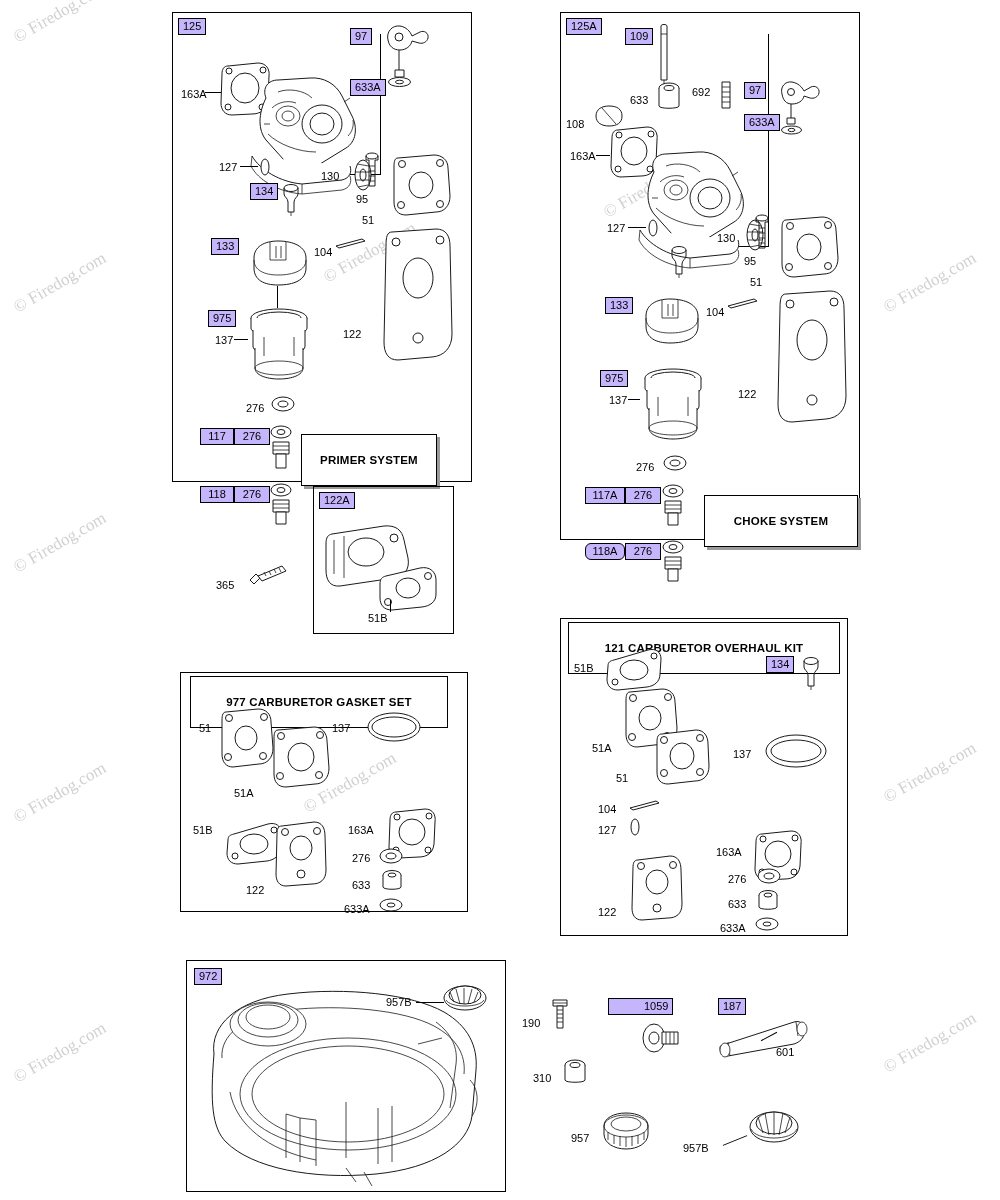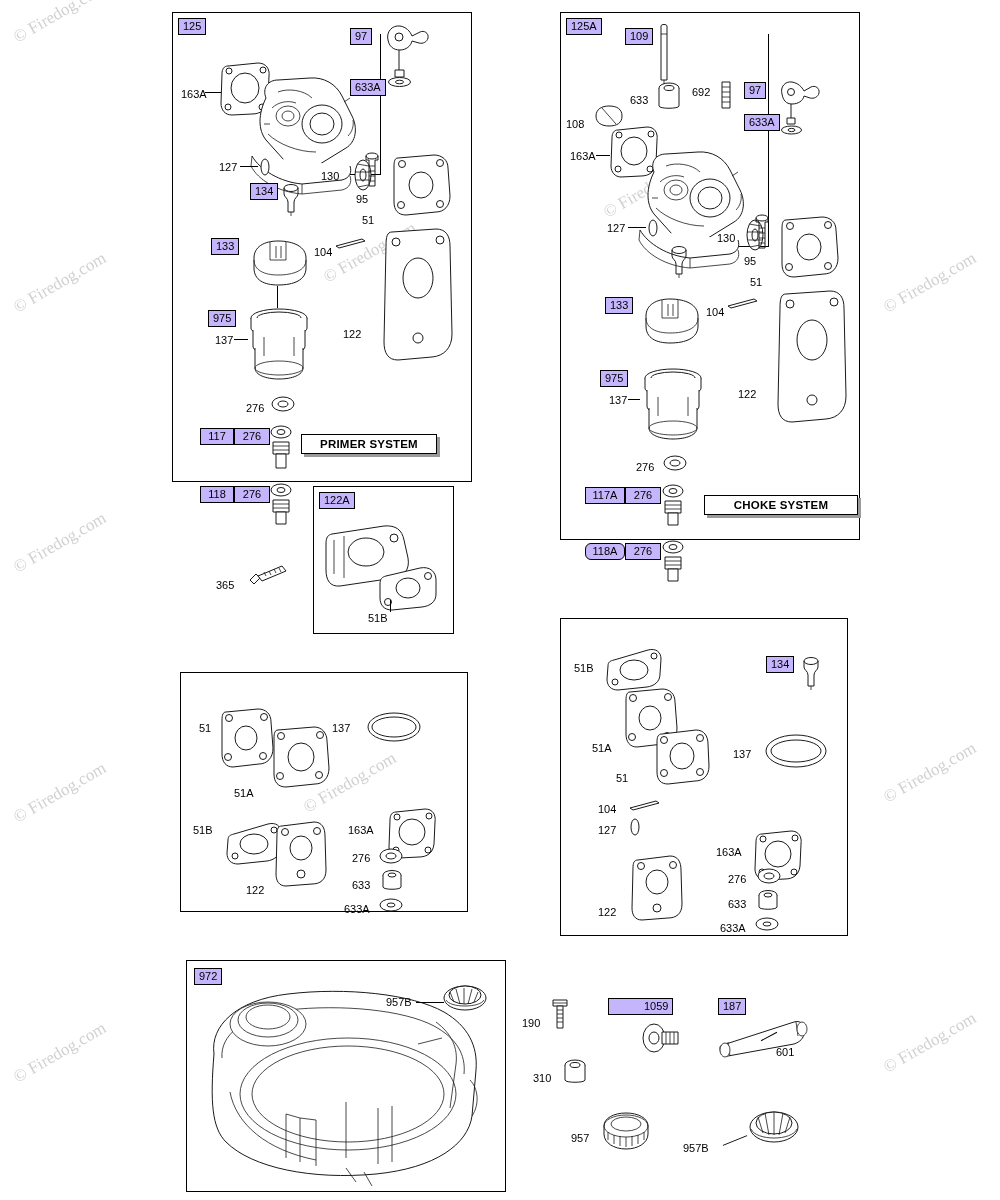--- a/index.html
+++ b/index.html
@@ -45,21 +45,21 @@
     white-space: nowrap;
     background: transparent;
   }
   .titlebox {
     position: absolute;
     border: 1px solid #000;
     background: #fff;
     font-size: 11.5px;
     font-weight: bold;
     letter-spacing: 0.2px;
-    padding: 3px 7px;
+    padding: 19px 7px;
     box-sizing: border-box;
     white-space: nowrap;
     text-align: center;
   }
   .titlebox.shadow {
     box-shadow: 3px 3px 0 #9a9a9a;
   }
   .leader {
     position: absolute;
     background: #000;
@@ -457,20 +457,21 @@
   <div class="callout" style="left:625px; top:543px; width:36px;">276</div>
   <svg class="part" style="left:660px; top:539px;" width="26" height="46" viewBox="0 0 26 46">
     <ellipse class="fillw" cx="13" cy="8" rx="10" ry="6"></ellipse>
     <ellipse class="fillw" cx="13" cy="8" rx="4" ry="2.5"></ellipse>
     <path class="fillw" d="M5 18 L21 18 L21 30 L5 30 Z"></path>
     <path class="thin" d="M5 22 L21 22 M5 26 L21 26"></path>
     <path class="fillw" d="M8 30 L18 30 L18 42 L8 42 Z"></path>
   </svg>
 
   <div class="panel" style="left:180px; top:672px; width:288px; height:240px;"></div>
+  <div class="titlebox" style="left:190px; top:676px; width:258px;">977 CARBURETOR GASKET SET</div>
 
   <div class="plainnum" style="left:199px; top:722px;">51</div>
   <svg class="part" style="left:218px; top:706px;" width="60" height="66" viewBox="0 0 60 66">
     <path class="fillw" d="M8 6 L40 3 C48 3 53 8 53 16 L55 42 C55 52 49 58 41 58 L15 61 C8 61 4 56 4 48 L4 14 C4 9 5 6 8 6 Z"></path>
     <ellipse class="fillw" cx="28" cy="32" rx="11" ry="12"></ellipse>
     <circle class="fillw" cx="11" cy="12" r="3.5"></circle>
     <circle class="fillw" cx="46" cy="11" r="3.5"></circle>
     <circle class="fillw" cx="10" cy="51" r="3.5"></circle>
     <circle class="fillw" cx="45" cy="50" r="3.5"></circle>
   </svg>
@@ -531,20 +532,21 @@
     <ellipse class="fillw" cx="12" cy="7" rx="4" ry="2"></ellipse>
   </svg>
 
   <div class="plainnum" style="left:344px; top:903px;">633A</div>
   <svg class="part" style="left:378px; top:896px;" width="26" height="18" viewBox="0 0 26 18">
     <ellipse class="fillw" cx="13" cy="9" rx="11" ry="6"></ellipse>
     <ellipse class="fillw" cx="13" cy="9" rx="4" ry="2"></ellipse>
   </svg>
 
   <div class="panel" style="left:560px; top:618px; width:288px; height:318px;"></div>
+  <div class="titlebox" style="left:568px; top:622px; width:272px;">121 CARBURETOR OVERHAUL KIT</div>
 
   <div class="plainnum" style="left:574px; top:662px;">51B</div>
   <svg class="part" style="left:604px; top:646px;" width="60" height="46" viewBox="0 0 60 46">
     <path class="fillw" d="M10 14 L44 4 C52 2 57 6 57 13 L56 28 C56 36 50 40 43 41 L14 44 C7 44 3 40 3 33 L4 20 C4 16 6 15 10 14 Z"></path>
     <ellipse class="fillw" cx="30" cy="24" rx="14" ry="10"></ellipse>
     <circle class="fillw" cx="11" cy="36" r="3"></circle>
     <circle class="fillw" cx="50" cy="10" r="3"></circle>
   </svg>
 
   <div class="plainnum" style="left:592px; top:742px;">51A</div>

